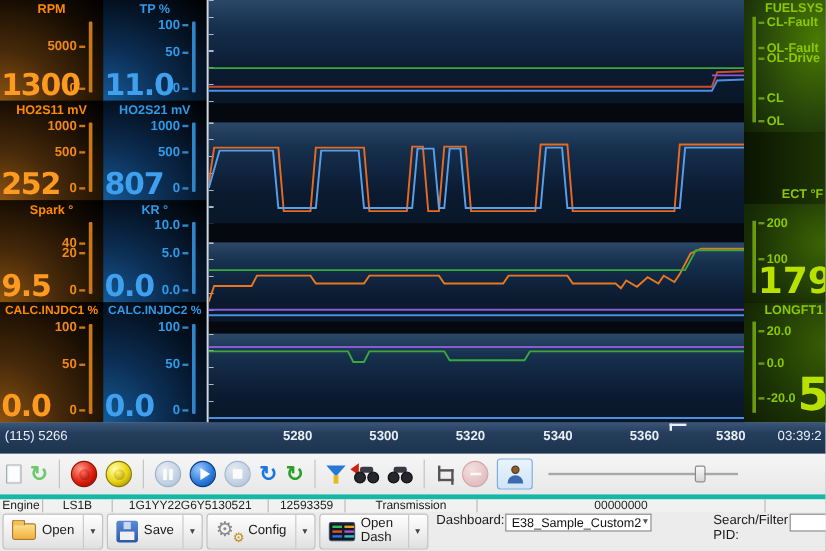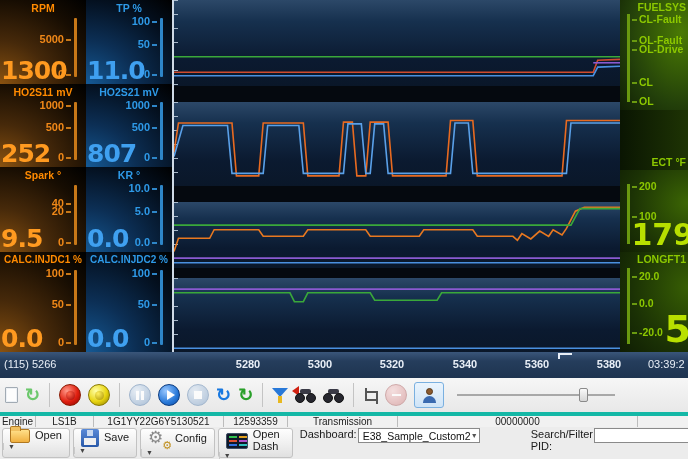--- a/index.html
+++ b/index.html
@@ -102,21 +102,21 @@
     background:linear-gradient(#fafafa,#d6d6d6); border:1px solid #8a8a8a; border-radius:2px; }
 
   .statusrow { height:15px; display:flex; background:#f1f1f1; border-top:4px solid #14b8a6;
     font-size:10px; color:#222; align-items:center; }
   .sseg { height:100%; display:flex; align-items:center; justify-content:center; border-right:1px solid #bcbcbc;
     white-space:nowrap; overflow:hidden; }
   .sfill { flex:1; border-right:none; }
 
   .btnrow { height:32px; display:flex; align-items:stretch; padding:1px 2px; gap:3px; background:#ececec; }
   .bigbtn { display:flex; align-items:stretch; background:linear-gradient(#fefefe,#ededed 60%,#e0e0e0);
-    border:1px solid #c2c2c2; border-radius:3px;flex-direction:column; }
+    border:1px solid #c2c2c2; border-radius:3px; }
   .bb-main { display:flex; align-items:center; gap:5px; padding:0 7px; font-size:11px; color:#1a1a1a; line-height:1.05; }
   .bb-caret { display:flex; align-items:center; padding:0 4px; border-left:1px solid #cacaca; color:#444; font-size:7px; }
   .folder { width:20px; height:14px; position:relative; background:linear-gradient(#ffe08a,#f0b040);
     border:1px solid #b07820; border-radius:2px; flex:none; }
   .folder::before { content:""; position:absolute; top:-4px; left:-1px; width:9px; height:4px;
     background:#f0c060; border:1px solid #b07820; border-bottom:none; border-radius:2px 2px 0 0; }
   .floppy { width:18px; height:18px; position:relative; background:linear-gradient(#5a8ad8,#2858a8); border-radius:2px; flex:none; }
   .floppy::before { content:""; position:absolute; left:3px; top:9px; right:3px; bottom:2px; background:#f0f0f0; }
   .floppy::after  { content:""; position:absolute; left:6px; top:1px; width:6px; height:6px; background:#c8d8f0; }
   .gearwrap { position:relative; width:22px; height:20px; flex:none; }

